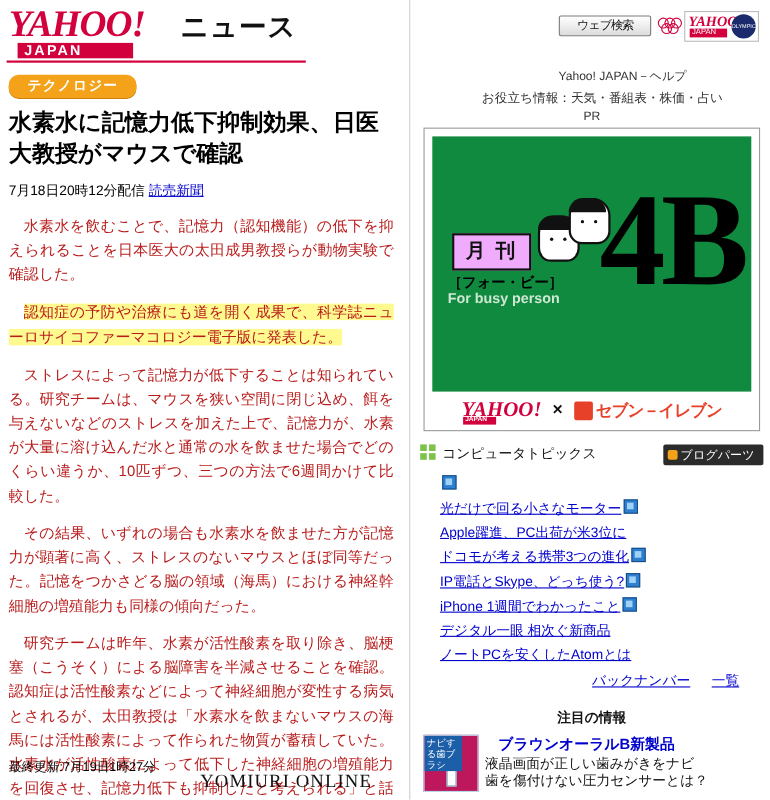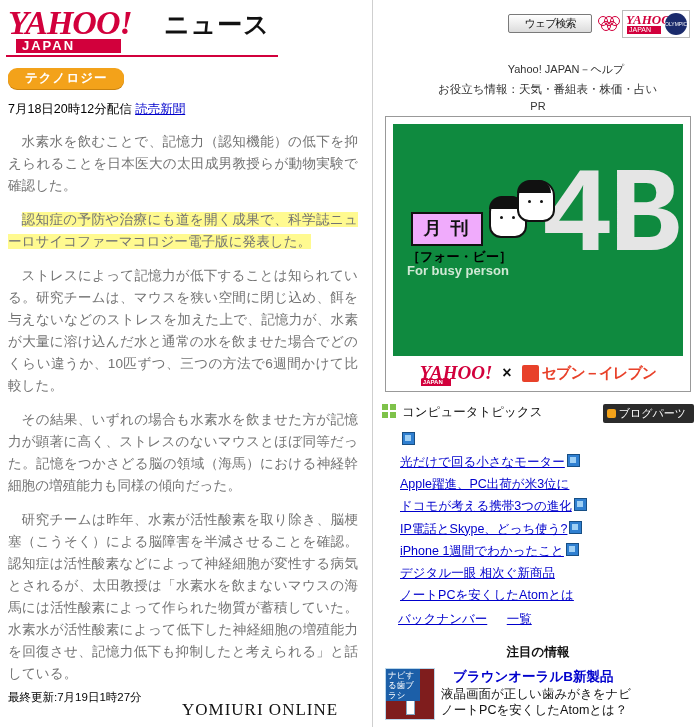--- a/index.html
+++ b/index.html
@@ -84,21 +84,21 @@
     margin-top:9px;
     font-size:21px;font-weight:bold;line-height:1.32;color:#000;
     letter-spacing:0px;width:350px;
   }
   .byline{margin-top:12px;font-size:12.5px;color:#000;}
   .byline a{color:#0000cc;}
   .article{margin-top:13px;width:350px;}
   .article p{
     margin:0 0 12px 0;
     font-size:13.6px;line-height:1.62;text-align:justify;
-    text-indent:1em;color:#737373;
+    text-indent:1em;color:#b91c1c;
   }
   .hl-yellow{background:#fffa90;}
   .footer-update{
     position:absolute;left:8px;top:690px;font-size:11.5px;color:#000;
   }
   .yomiuri-online{
     position:absolute;left:182px;top:700px;
     font-family:"Liberation Serif", serif;
     font-size:17px;letter-spacing:1px;color:#111;
   }
@@ -125,22 +125,22 @@
   }
   .ad-forbusy1{
     position:absolute;left:14px;top:124px;font-size:13px;color:#000000;font-weight:bold;
     letter-spacing:0px;
   }
   .ad-forbusy2{
     position:absolute;left:14px;top:139px;font-size:13px;color:#cfe8d4;font-weight:bold;
   }
   .ad-4b{
     position:absolute;right:6px;top:34px;
-    font-family:Liberation Mono, monospace;
-    font-weight:bold;font-size:120px;line-height:120px;color:#e5e5e5;
+    font-family:Liberation Serif, serif;
+    font-weight:bold;font-size:120px;line-height:120px;color:#000000;
     letter-spacing:-4px;
   }
   .ad-faces{position:absolute;left:96px;top:52px;width:80px;height:70px;}
   .face{position:absolute;width:34px;height:38px;background:#fff;border:2px solid #111;border-radius:16px 16px 12px 12px;}
   .face .hair{position:absolute;left:-2px;top:-2px;width:34px;height:13px;background:#111;border-radius:14px 14px 0 0;}
   .face .eye{position:absolute;width:3px;height:3px;background:#111;border-radius:50%;top:18px;}
   .ad-bottom{
     position:absolute;left:7px;top:243px;width:290px;height:26px;
     display:flex;align-items:center;justify-content:center;gap:10px;
   }
@@ -171,31 +171,31 @@
   .topic-list li{margin:0 0 4px 0;font-size:12.5px;line-height:1.45;}
   .topic-list a{color:#0000cc;}
   .newicon{
     display:inline-block;width:11px;height:11px;margin-left:2px;
     background:#2f7fd0;border:1px solid #174f85;vertical-align:-1px;
     position:relative;
   }
   .newicon::after{
     content:"";position:absolute;left:2px;top:2px;width:6px;height:6px;background:#9fd0f5;
   }
-  .backnumber{margin-top:7px;font-size:12.5px;padding-right:22px;}
+  .backnumber{margin-top:7px;text-align:right;font-size:12.5px;padding-right:22px;}
   .backnumber a{margin-left:16px;}
 
   .attention-title{
     margin-top:16px;text-align:center;font-size:12.5px;font-weight:bold;color:#111;
   }
   .promo{
     margin-top:7px;margin-left:3px;width:306px;display:flex;gap:6px;align-items:flex-start;
   }
   .promo-img{
-    width:48px;height:50px;background:#7f1d1d;border:1px solid #b9d6ea;position:relative;flex:0 0 auto;
+    width:48px;height:50px;background:#be185d;border:1px solid #b9d6ea;position:relative;flex:0 0 auto;
   }
   .promo-brush{
     position:absolute;left:20px;top:4px;width:7px;height:40px;background:#fff;border:1px solid #7fa7c4;
   }
   .promo-brush-head{position:absolute;left:19px;top:2px;width:9px;height:7px;background:#3f8ccd;}
   .promo-tag{
     position:absolute;left:0;top:0;background:#1c5fa8;color:#fff;font-size:8.5px;
     padding:1px 2px;line-height:10px;width:30px;
   }
   .promo-lines{flex:1;}
@@ -234,20 +234,21 @@
 
     <div class="help-line">Yahoo! JAPAN－ヘルプ</div>
     <div class="oyakudachi">お役立ち情報：天気・番組表・株価・占い</div>
   </div>
 
   <div class="vdivider"></div>
 
   <div class="left">
     <span class="category-tag">テクノロジー</span>
 
+    <div class="headline">水素水に記憶力低下抑制効果、日医大教授がマウスで確認</div>
 
     <div class="byline">
       <span>7月18日20時12分配信</span>
       <a href="#">読売新聞</a>
     </div>
 
     <div class="article">
       <p>水素水を飲むことで、記憶力（認知機能）の低下を抑えられることを日本医大の太田成男教授らが動物実験で確認した。</p>
       <p><span class="hl-yellow">認知症の予防や治療にも道を開く成果で、科学誌ニューロサイコファーマコロジー電子版に発表した。</span></p>
       <p>ストレスによって記憶力が低下することは知られている。研究チームは、マウスを狭い空間に閉じ込め、餌を与えないなどのストレスを加えた上で、記憶力が、水素が大量に溶け込んだ水と通常の水を飲ませた場合でどのくらい違うか、10匹ずつ、三つの方法で6週間かけて比較した。</p>
@@ -332,18 +333,18 @@
 
     <div class="promo">
       <div class="promo-img">
         <span class="promo-brush"></span>
         <span class="promo-brush-head"></span>
         <span class="promo-tag">ナビする歯ブラシ</span>
       </div>
       <div class="promo-lines">
         <div class="promo-l1">ブラウンオーラルB新製品</div>
         <div class="promo-l2">液晶画面が正しい歯みがきをナビ</div>
-        <div class="promo-l3">ノートPCを安くしたAtomとは？</div>
+        <div class="promo-l3">歯を傷付けない圧力センサーとは？</div>
       </div>
     </div>
 
   </div>
 </div>
 
 </body></html>

